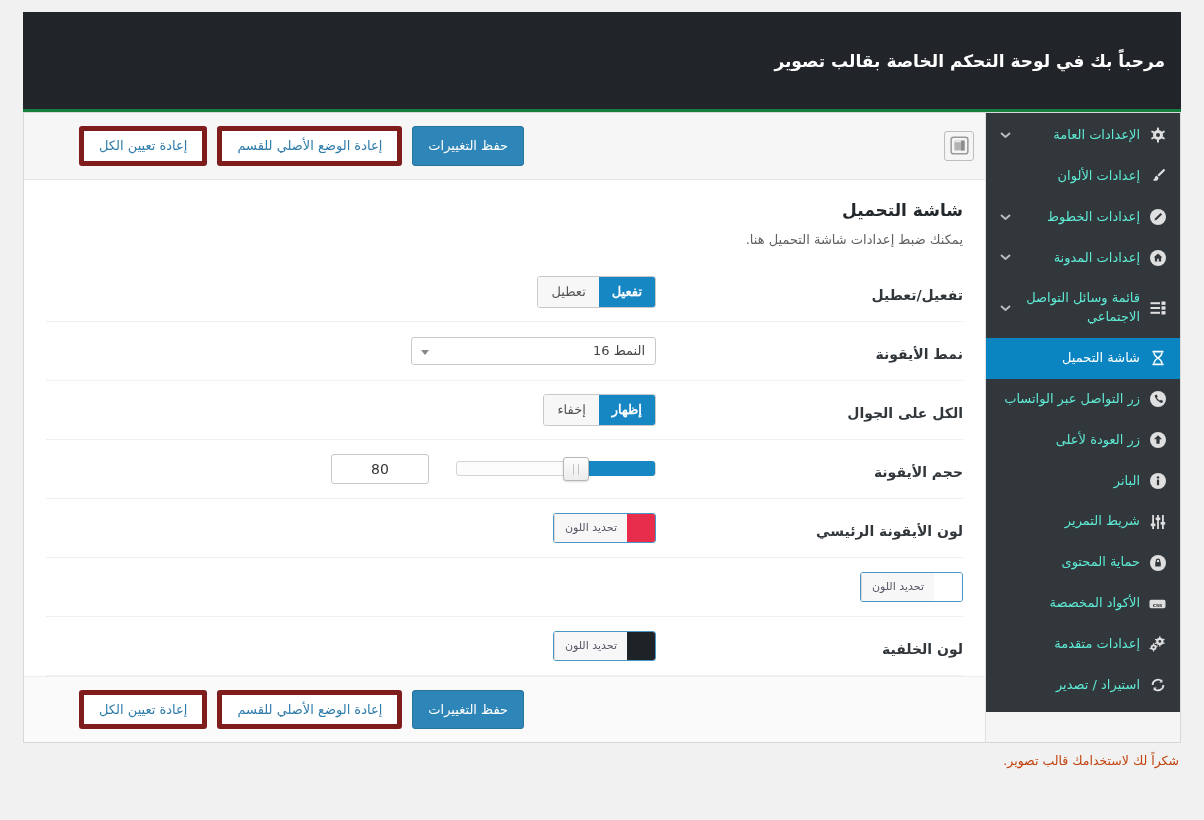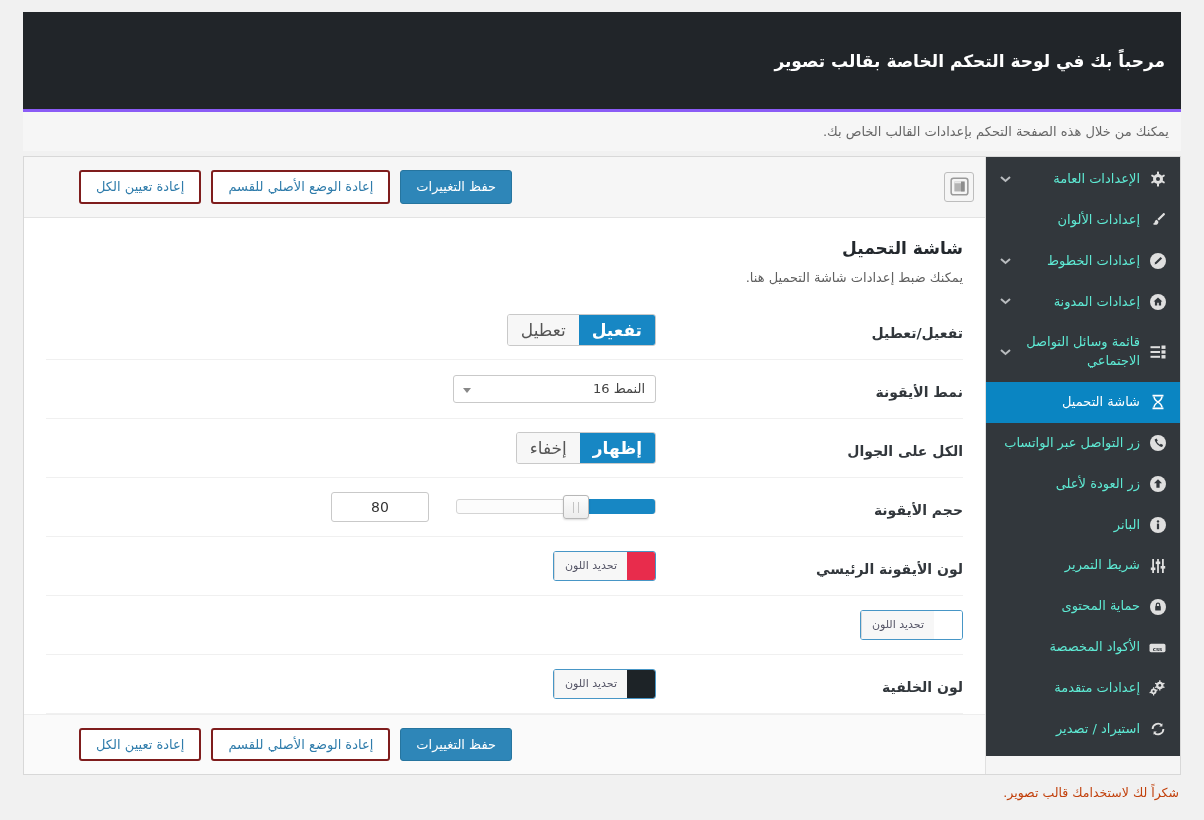--- a/index.html
+++ b/index.html
@@ -13,21 +13,21 @@
   }
   .wrapper { width:1158px; margin:12px auto 0; }
 
   
   .top-header {
     background:#212529;
     height:100px;
     display:flex;
     align-items:center;
     padding:0 16px;
-    border-bottom:3px solid #8b5cf6;
+    border-bottom:3px solid #15803d;
   }
   .top-header h1 { color:#fff; font-size:17px; font-weight:bold; }
 
   
   .subtitle-bar {
     background:#f6f6f6;
     padding:12px 12px;
     color:#666;
     font-size:13px;
     margin-bottom:5px;
@@ -64,21 +64,21 @@
     display:flex; align-items:center; justify-content:space-between;
     border-bottom:1px solid #e3e3e3;
   }
   .toolbar.bottom { justify-content:flex-end; border-bottom:none; border-top:1px solid #eee; background:#fafafa; margin-top:auto; }
   .btn-group { display:flex; gap:10px; }
   .btn {
     font-family:inherit; font-size:13px; cursor:pointer;
     padding:7px 15px; border-radius:3px; line-height:1.2;
   }
   .btn-primary { background:#2e86b8; border:1px solid #26759f; color:#fff; }
-  .btn-outline { background:#fff; border:2px solid #7f1d1d; color:#2f7cab; }
+  .btn-outline { background:#fff; border:5px solid #7f1d1d; color:#2f7cab; }
   .layout-btn {
     width:30px; height:30px; background:#f5f5f5; border:1px solid #bdbdbd;
     border-radius:3px; display:flex; align-items:center; justify-content:center; cursor:pointer;
   }
 
   .section-head { padding:20px 22px 12px; }
   .section-head h2 { font-size:17px; color:#23282d; font-weight:bold; margin-bottom:12px; }
   .section-head p { color:#5f5f5f; font-size:13px; }
 
   .rows { padding:4px 0 0; }
@@ -89,27 +89,27 @@
     border-bottom:1px solid #f0f0f0;
   }
   .setting-row:first-child { border-top:none; }
   .row-label { width:307px; flex:0 0 307px; font-size:14px; font-weight:bold; color:#32373c;margin-top:6px; }
   .row-control { flex:1; display:flex; align-items:center; }
 
   
   .toggle { display:inline-flex; border:1px solid #c9c9c9; border-radius:3px; overflow:hidden; height:32px; }
   .toggle .opt {
     display:flex; align-items:center; padding:0 13px; cursor:pointer;
-    background:#f7f7f7; color:#555; font-size:17px;
+    background:#f7f7f7; color:#555; font-size:13px;font-family:Liberation Serif, serif;
   }
   .toggle .opt.on { background:#1787c4; color:#fff; font-weight:bold; }
 
   
   .select-box {
-    position:relative; width:203px; height:28px; background:#fff;
+    position:relative; width:245px; height:28px; background:#fff;
     border:1px solid #c9c9c9; border-radius:3px; cursor:pointer;
     display:flex; align-items:center; padding:0 10px; color:#444; font-size:13px;
   }
   .select-box .arrow {
     position:absolute; left:9px; top:12px; width:0; height:0;
     border-left:4px solid transparent; border-right:4px solid transparent;
     border-top:5px solid #888;
   }
 
   
@@ -143,21 +143,20 @@
 </style>
 </head>
 <body>
 
 <div class="wrapper">
 
   <div class="top-header">
     <h1>مرحباً بك في لوحة التحكم الخاصة بقالب تصوير</h1>
   </div>
 
-  <div class="subtitle-bar">يمكنك من خلال هذه الصفحة التحكم بإعدادات القالب الخاص بك.</div>
 
   <div class="main-row">
 
     <div class="sidebar">
       <nav class="nav">
 
         <div class="nav-item">
           <span class="nav-ico">
             <svg width="16" height="16" viewBox="0 0 16 16">
                 <g fill="#dfdfdf">

